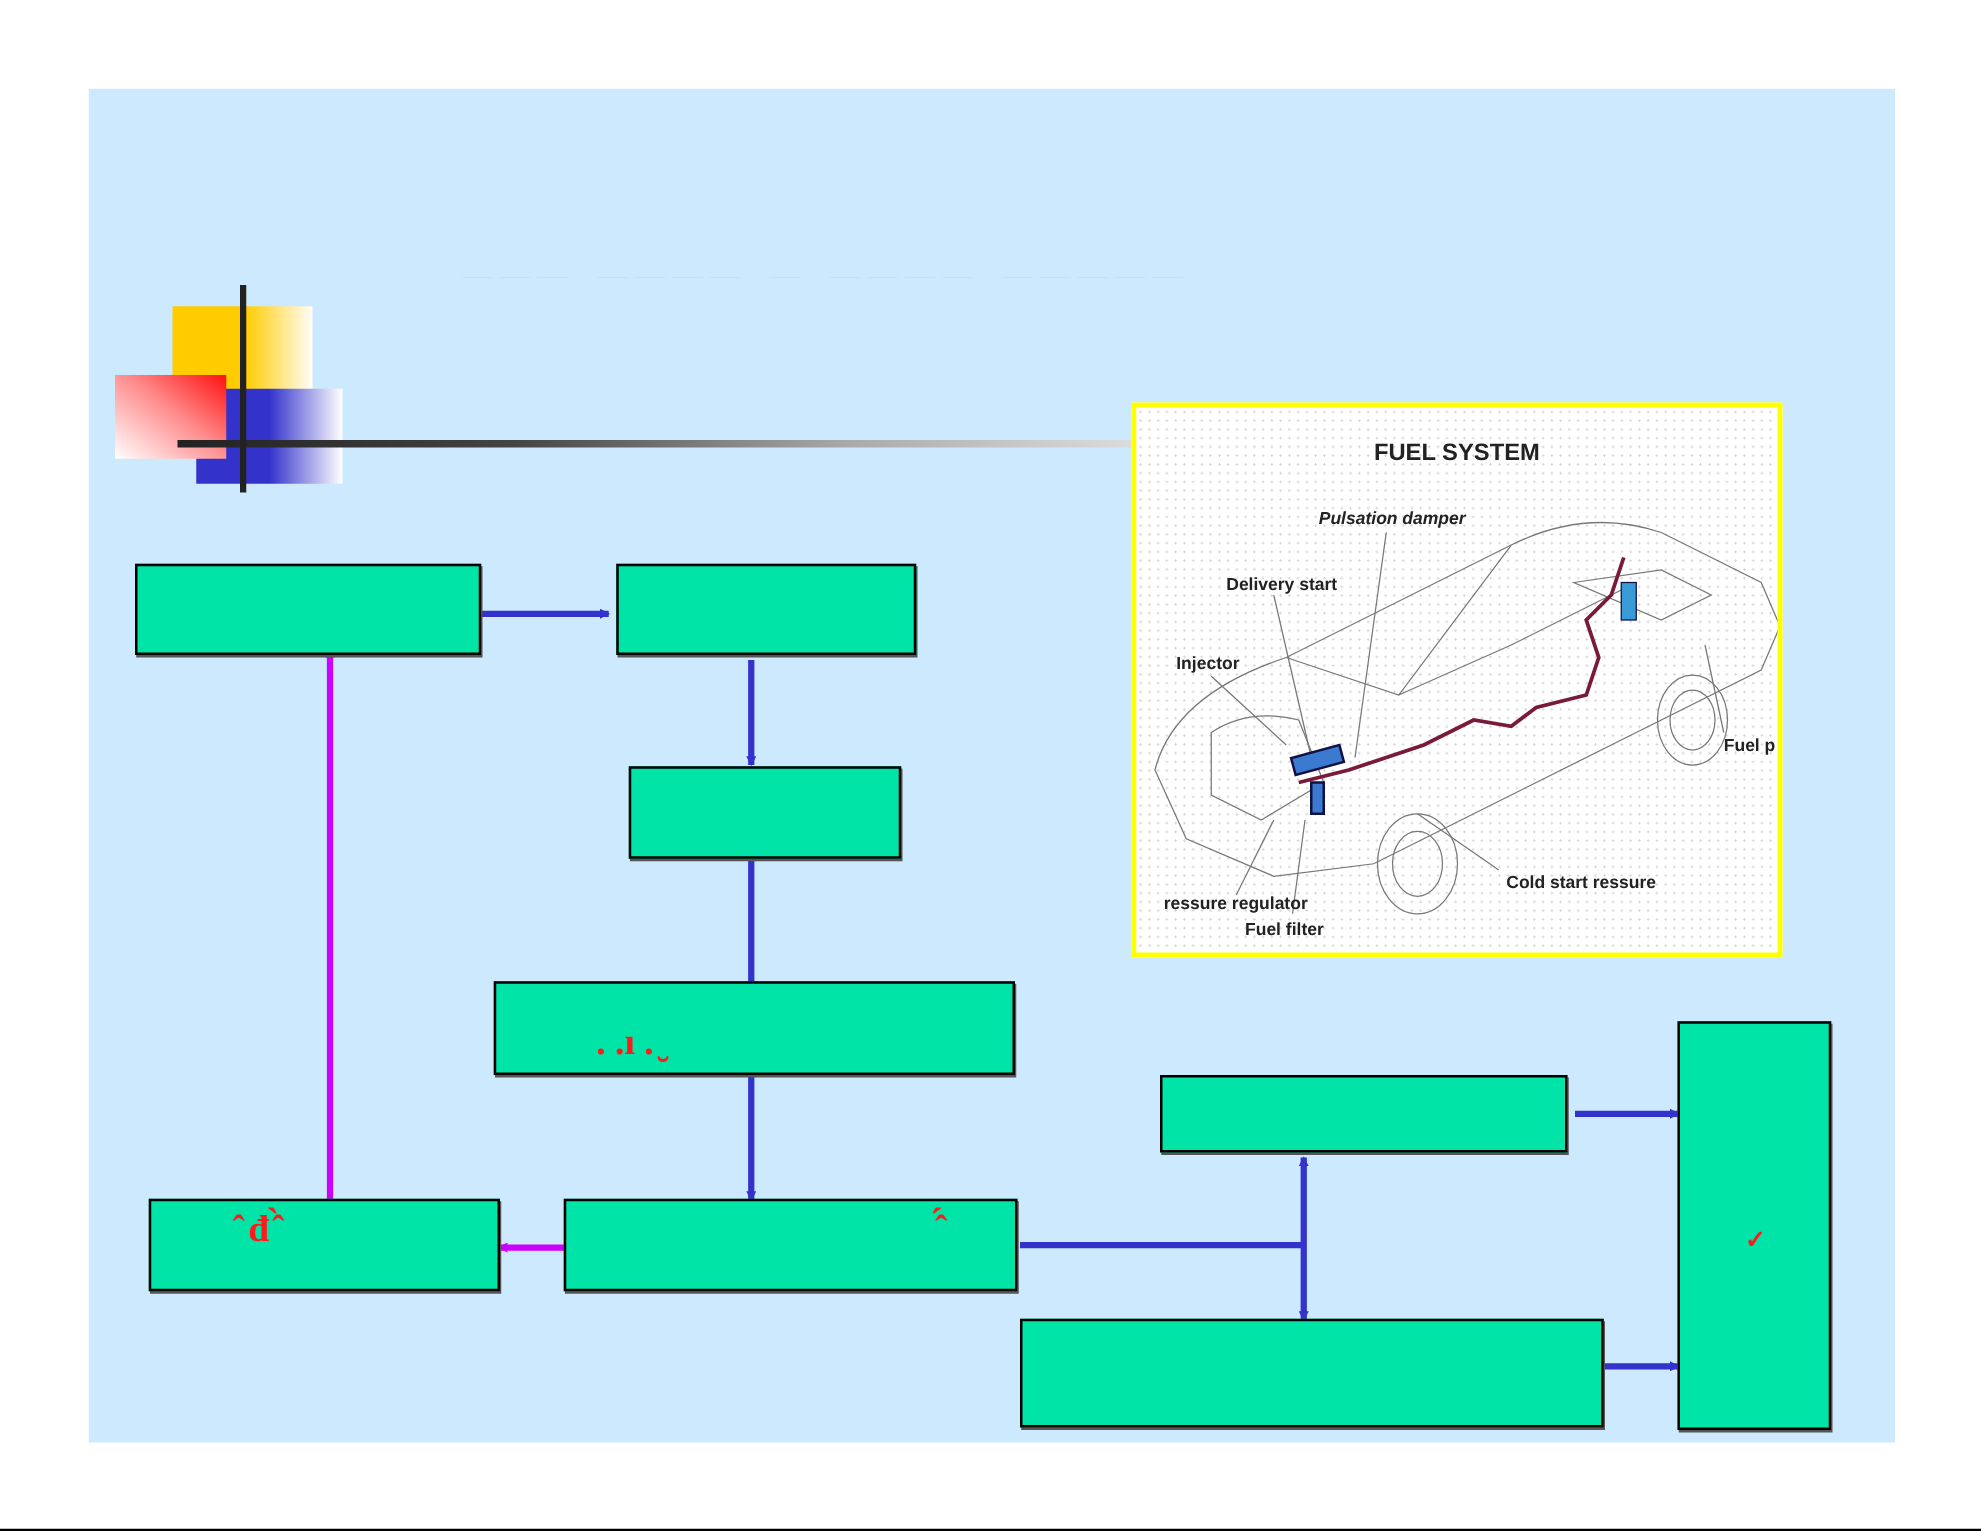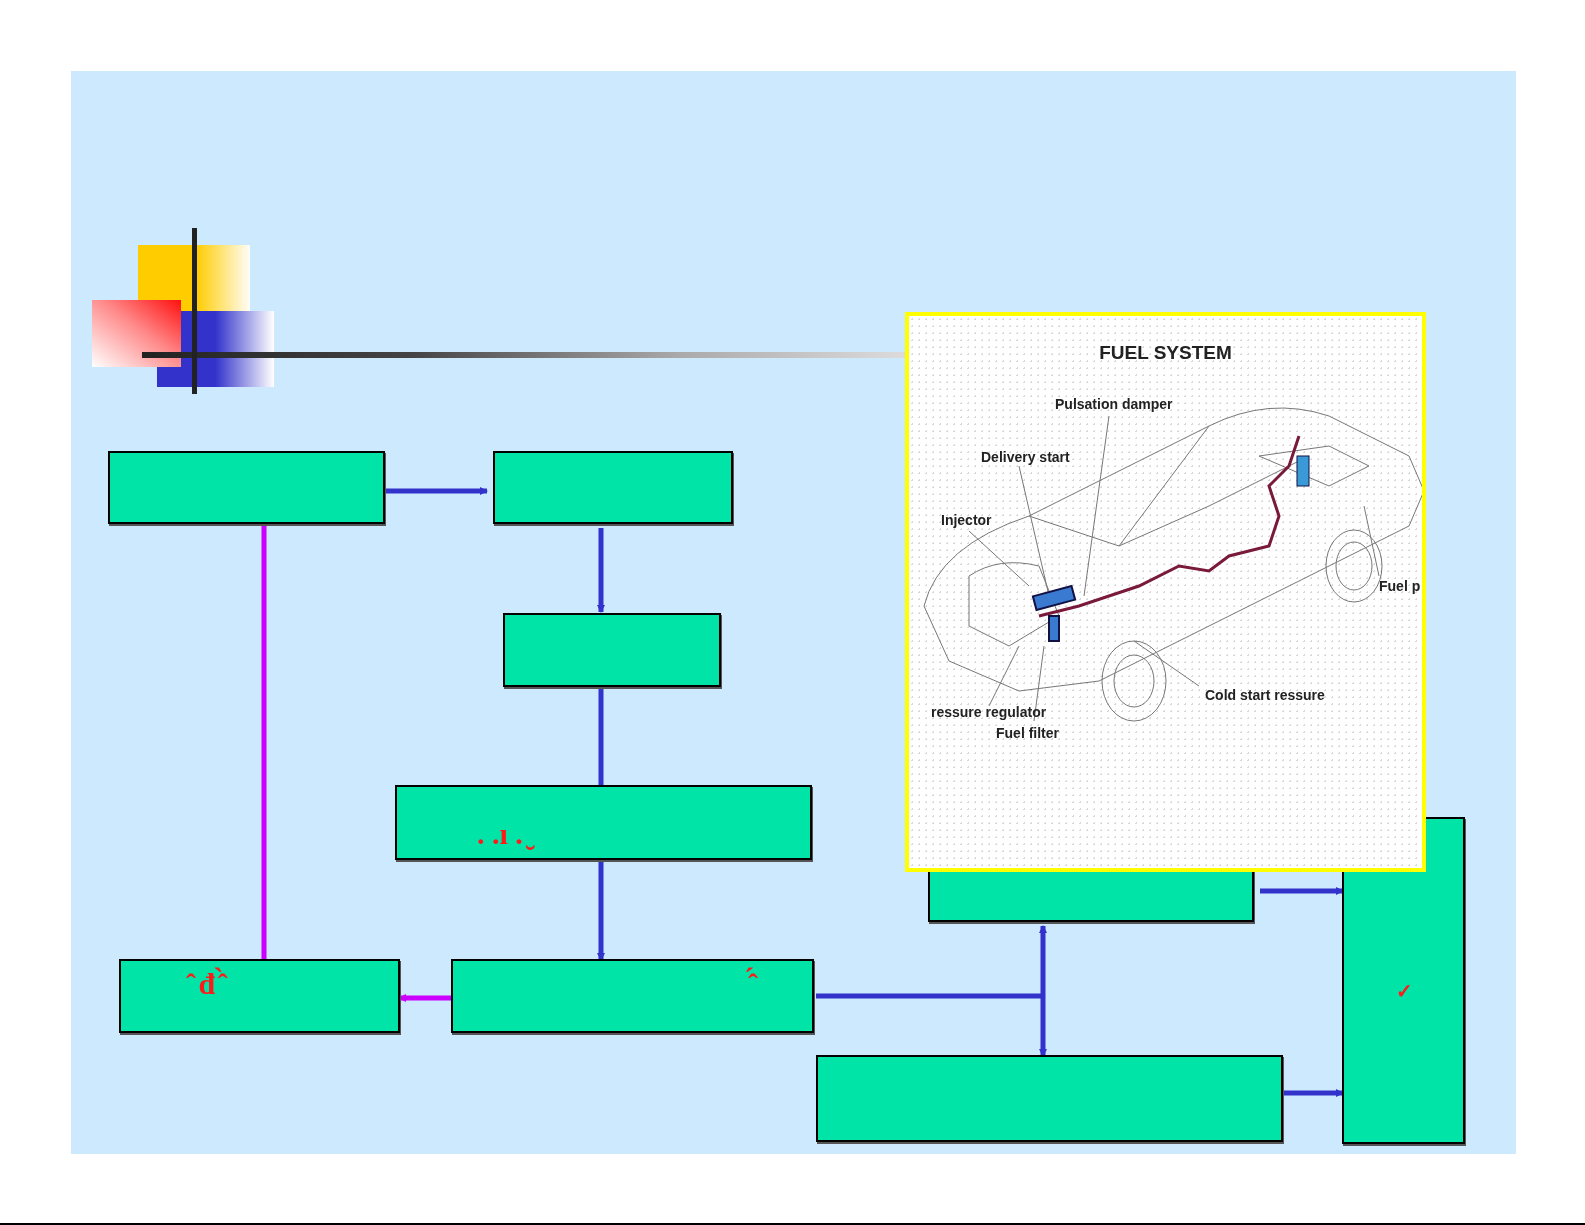--- a/index.html
+++ b/index.html
@@ -16,21 +16,21 @@
                background:linear-gradient(to right,#3333cc 0%,#3333cc 50%,#ffffff 100%); }
   .logo-red { position:absolute; left:92px; top:300px; width:89px; height:67px;
               background:linear-gradient(to top right,#ffffff 0%,#ff8a8a 55%,#ff1010 100%); }
   .logo-vbar { position:absolute; left:192px; top:228px; width:5px; height:166px; background:#222; }
   .logo-hline { position:absolute; left:142px; top:352px; width:770px; height:6px;
                 background:linear-gradient(to right,#222 0%,#444 35%,#aaa 70%,#ddd 100%); }
   .box { position:absolute; background:#00e4a8; border:2.5px solid #000; box-sizing:border-box;
          box-shadow:1px 2px 0 #555; color:#ff1a1a; font-family:"Liberation Serif", serif;
          font-size:30px; font-weight:bold; }
   .box span { position:absolute; white-space:nowrap; }
-  .photo { position:absolute; left:905px; top:312px; width:521px; height:560px; background:#fff;
+  .photo { position:absolute; left:905px; top:322px; width:521px; height:444px; background:#fff;
            border:4px solid #ffff00; box-sizing:border-box; overflow:hidden;
            background-image:radial-gradient(#d8d8d8 1px, transparent 1px); background-size:7px 7px; }
   .photo-title { position:absolute; left:0; width:100%; top:26px; text-align:center; font-size:19px;
                  font-weight:bold; color:#222; }
   .lbl { position:absolute; font-size:14px; font-weight:bold; color:#222; white-space:nowrap; }
   svg.arrows { position:absolute; left:0; top:0; }
 </style>
 </head>
 <body>
 
@@ -133,21 +133,21 @@
       <line x1="455" y1="190" x2="470" y2="260"></line>
       <line x1="225" y1="325" x2="290" y2="370"></line>
       <line x1="110" y1="330" x2="80" y2="390"></line>
       <line x1="135" y1="330" x2="125" y2="405"></line>
     </g>
     <path d="M130,300 L170,290 L230,270 L270,250 L300,255 L320,240 L360,230 L370,200 L360,170 L380,150 L390,120" fill="none" stroke="#7a1a3a" stroke-width="3"></path>
     <rect x="125" y="275" width="40" height="14" fill="#3a7ad0" stroke="#114" stroke-width="2" transform="rotate(-15 145 282)"></rect>
     <rect x="140" y="300" width="10" height="25" fill="#3a7ad0" stroke="#114" stroke-width="2"></rect>
     <rect x="388" y="140" width="12" height="30" fill="#3a9ad8" stroke="#114" stroke-width="1"></rect>
   </svg>
-  <div class="lbl" style="left:146px;top:80px;">Pulsation damper</div>
+  <div class="lbl" style="left:146px;top:80px;font-style:italic;">Pulsation damper</div>
   <div class="lbl" style="left:72px;top:133px;">Delivery start</div>
   <div class="lbl" style="left:32px;top:196px;text-align:right;">Injector</div>
   <div class="lbl" style="left:470px;top:262px;">Fuel p</div>
   <div class="lbl" style="left:296px;top:371px;">Cold start ressure</div>
   <div class="lbl" style="left:0px;top:388px;margin-left:22px;">ressure regulator</div>
   <div class="lbl" style="left:87px;top:409px;">Fuel filter</div>
 </div>
 
 <div class="bottom-rule"></div>
 

